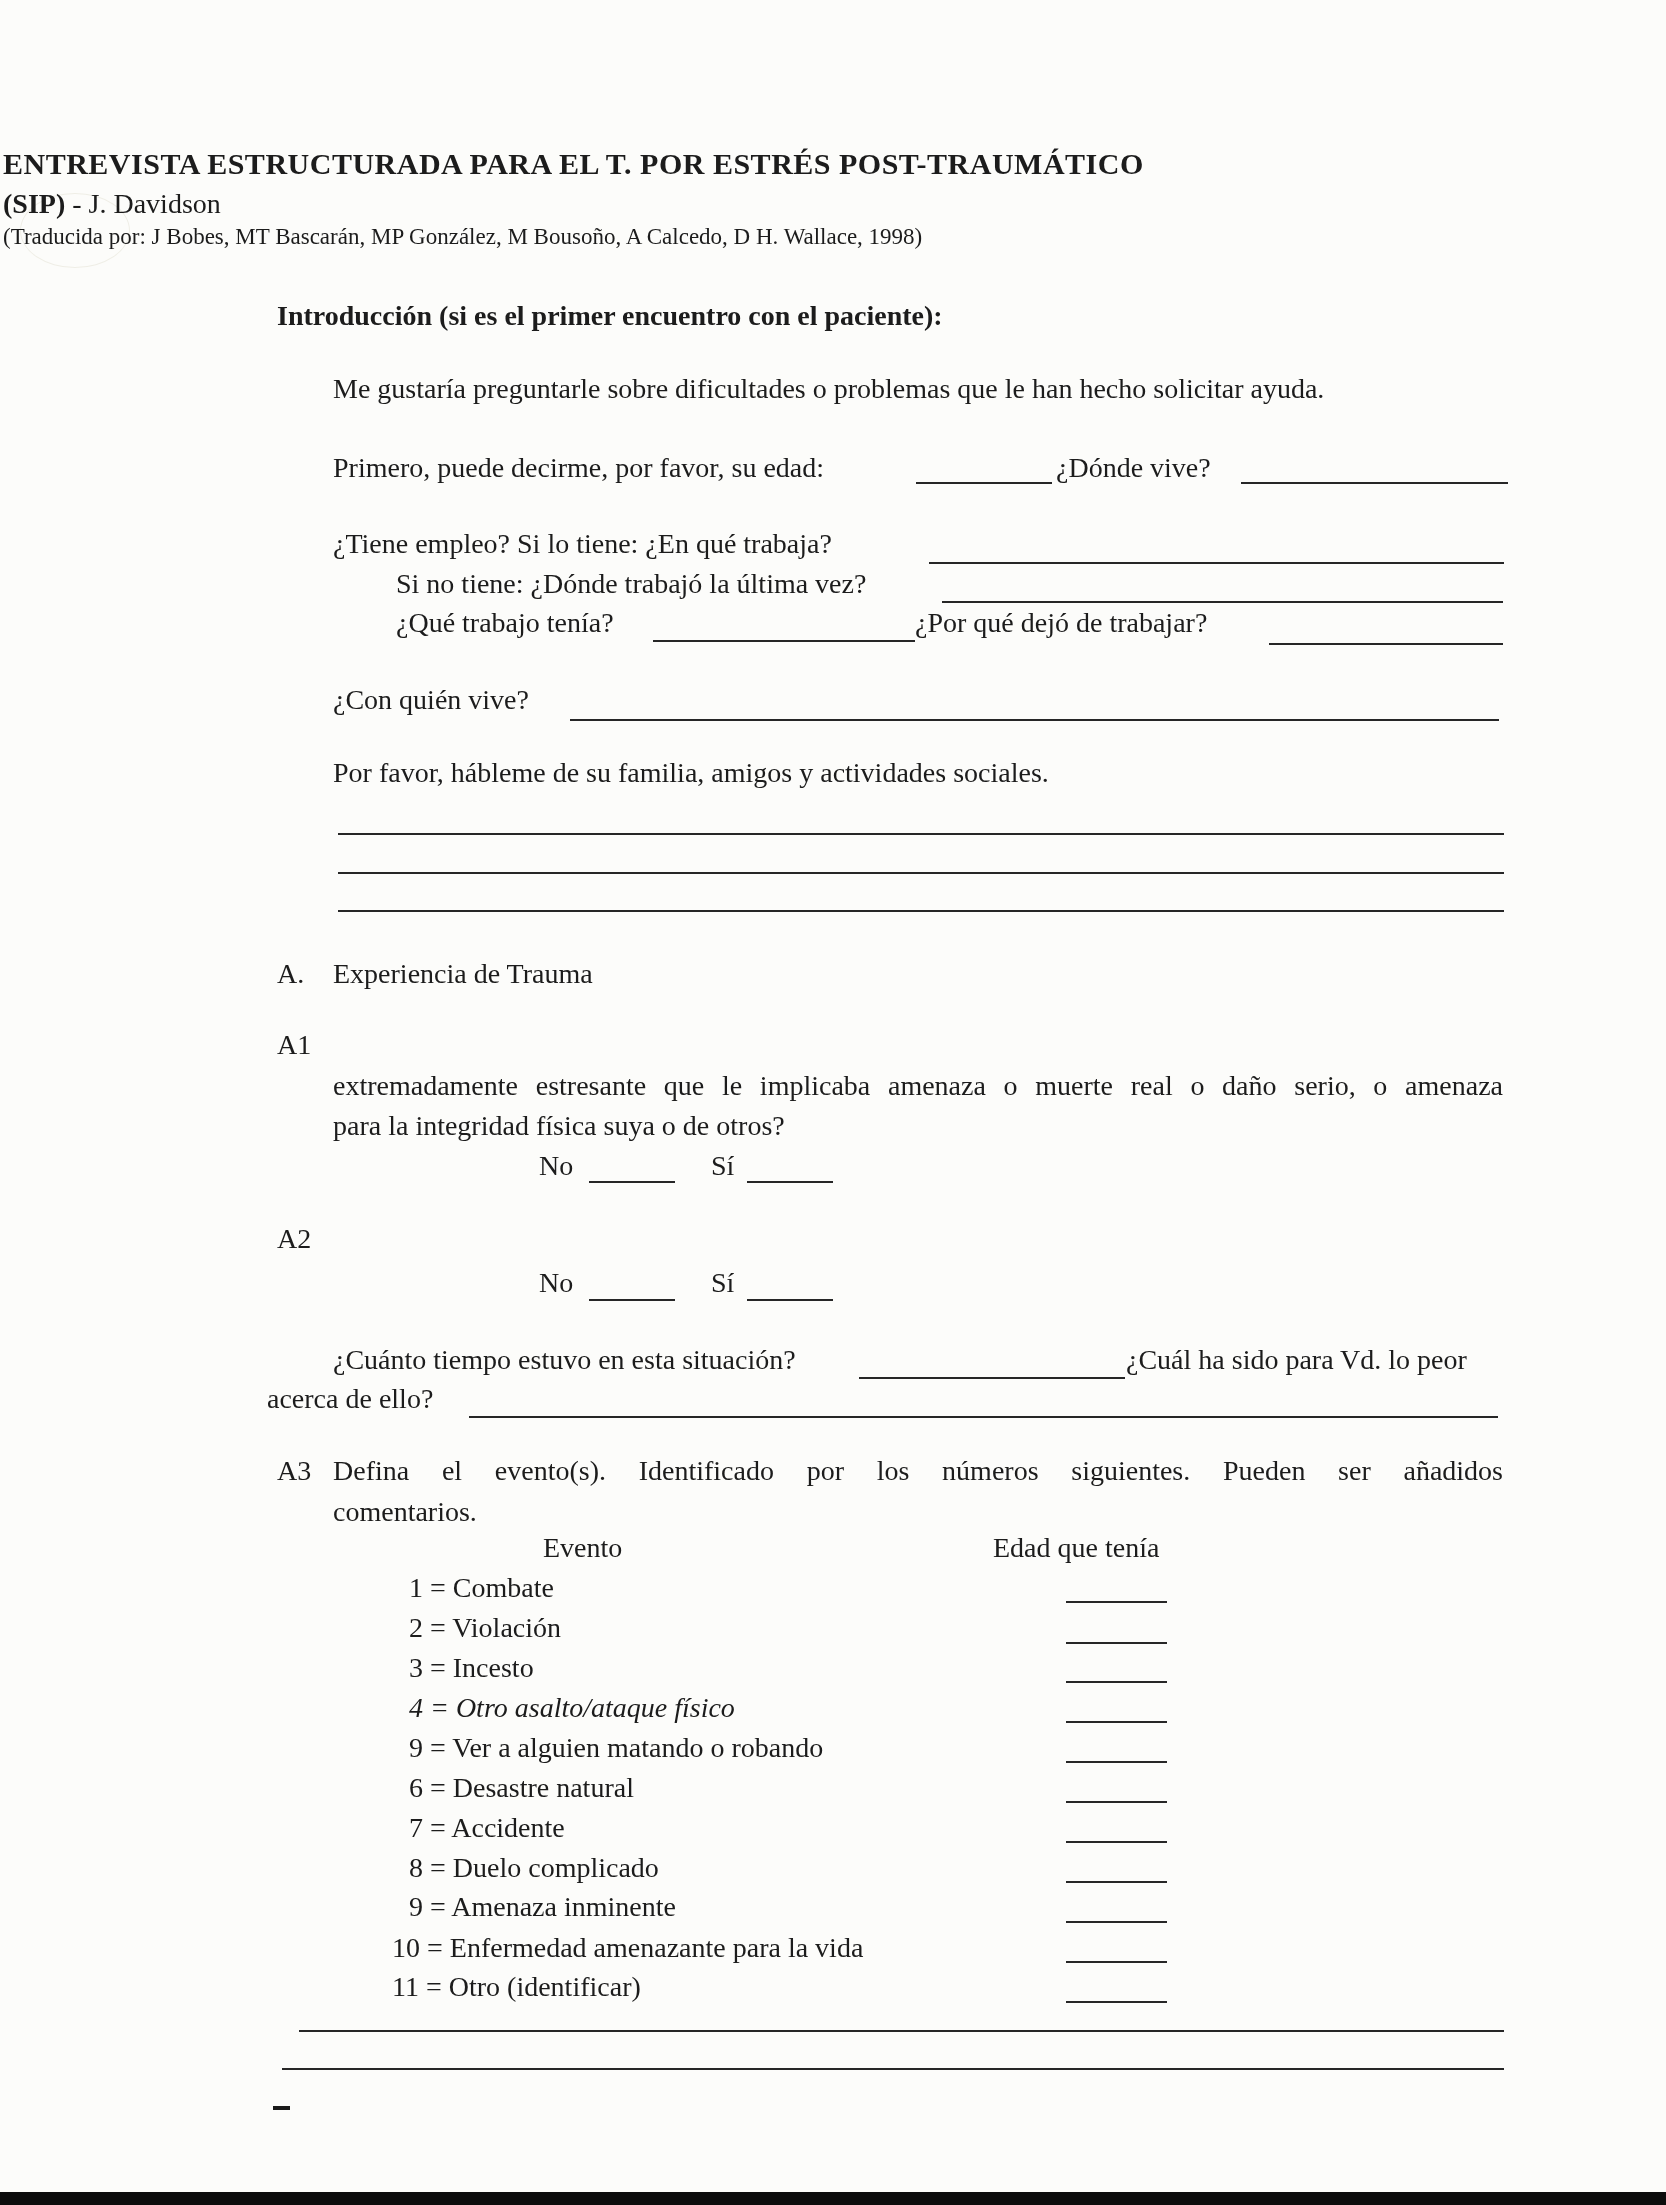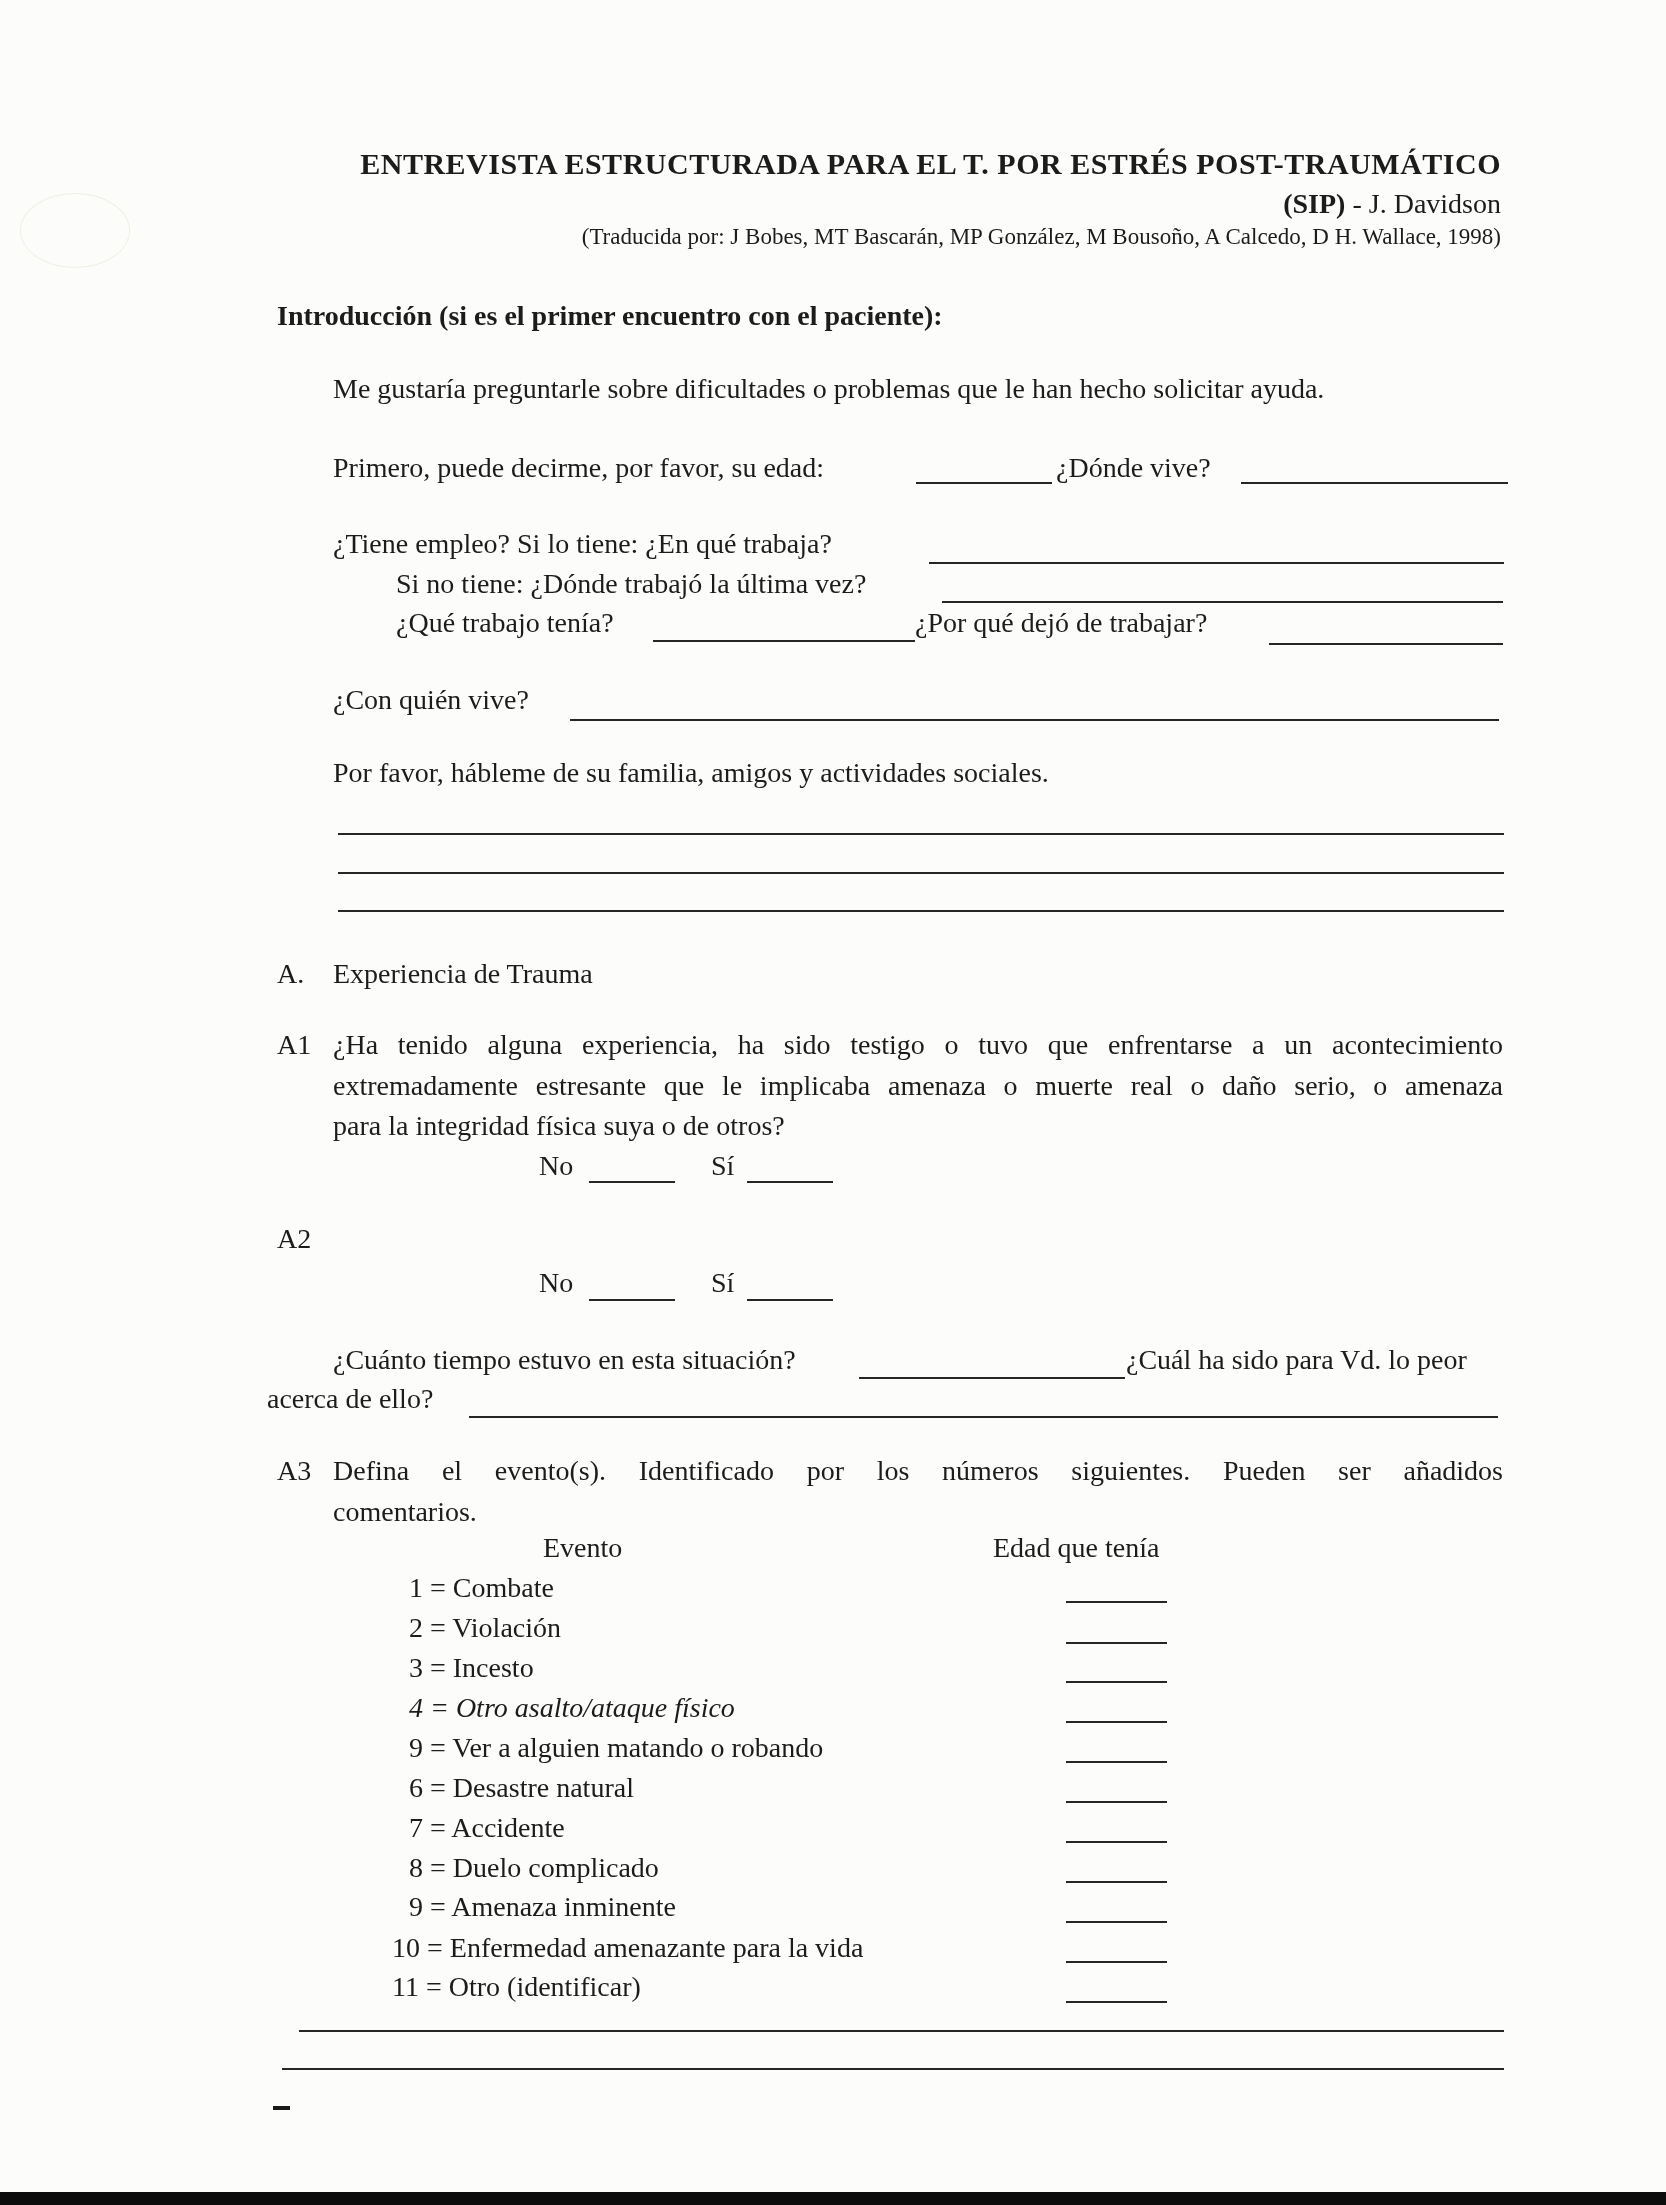--- a/index.html
+++ b/index.html
@@ -1,21 +1,21 @@
 <!DOCTYPE html>
 <html style="font-size:7.8px"><head>
 <meta charset="utf-8">
 <style>
   html,body{margin:0;padding:0;background:#777;}
   .page{
     position:relative;width:1667px;height:2205px;background:#fcfcfa;
     font-family:"Liberation Serif","DejaVu Serif",serif;color:#1c1c1c;overflow:hidden;
   }
   .abs{position:absolute;line-height:1.12;font-size:28px;white-space:nowrap;}
-  .center{left:16px;width:1485px;text-align:right;}
+  .center{left:3px;width:1485px;text-align:left;}
   .bold{font-weight:bold;}
   .title{font-size:30px;letter-spacing:0.5px;}
   .credit{font-size:23px;}
   .jline{width:1170px;text-align:justify;text-align-last:justify;white-space:normal;}
   .rule{position:absolute;height:0;border-top:2.9px solid #262626;}
   .rule.thin{border-top-width:2.4px;}
   .dash{position:absolute;height:0;border-top:4.4px solid #1a1a1a;}
   .scanbar{position:absolute;left:0;width:1667px;height:13.2px;background:#0c0c0c;}
   .smudge{position:absolute;border:1.5px solid #efeee6;border-radius:50%;}
 </style>
@@ -55,21 +55,20 @@
   <div class="abs" style="left:333px;top:757px;">Por favor, hábleme de su familia, amigos y actividades sociales.</div>
 
   <div class="rule thin" style="left:338px;top:833px;width:1166px;"></div>
   <div class="rule thin" style="left:338px;top:872px;width:1166px;"></div>
   <div class="rule thin" style="left:338px;top:910px;width:1166px;"></div>
 
   <div class="abs" style="left:277px;top:958px;">A.</div>
   <div class="abs" style="left:333px;top:958px;">Experiencia de Trauma</div>
 
   <div class="abs" style="left:277px;top:1029px;">A1</div>
-  <div class="abs jline" style="left:333px;top:1029px;">¿Ha tenido alguna experiencia, ha sido testigo o tuvo que enfrentarse a un acontecimiento</div>
   <div class="abs jline" style="left:333px;top:1070px;">extremadamente estresante que le implicaba amenaza o muerte real o daño serio, o amenaza</div>
   <div class="abs" style="left:333px;top:1110px;">para la integridad física suya o de otros?</div>
 
   <div class="abs" style="left:539px;top:1150px;">No</div>
   <div class="rule" style="left:589px;top:1181px;width:86px;"></div>
   <div class="abs" style="left:711px;top:1150px;">Sí</div>
   <div class="rule" style="left:747px;top:1181px;width:86px;"></div>
 
   <div class="abs" style="left:277px;top:1223px;">A2</div>
 

